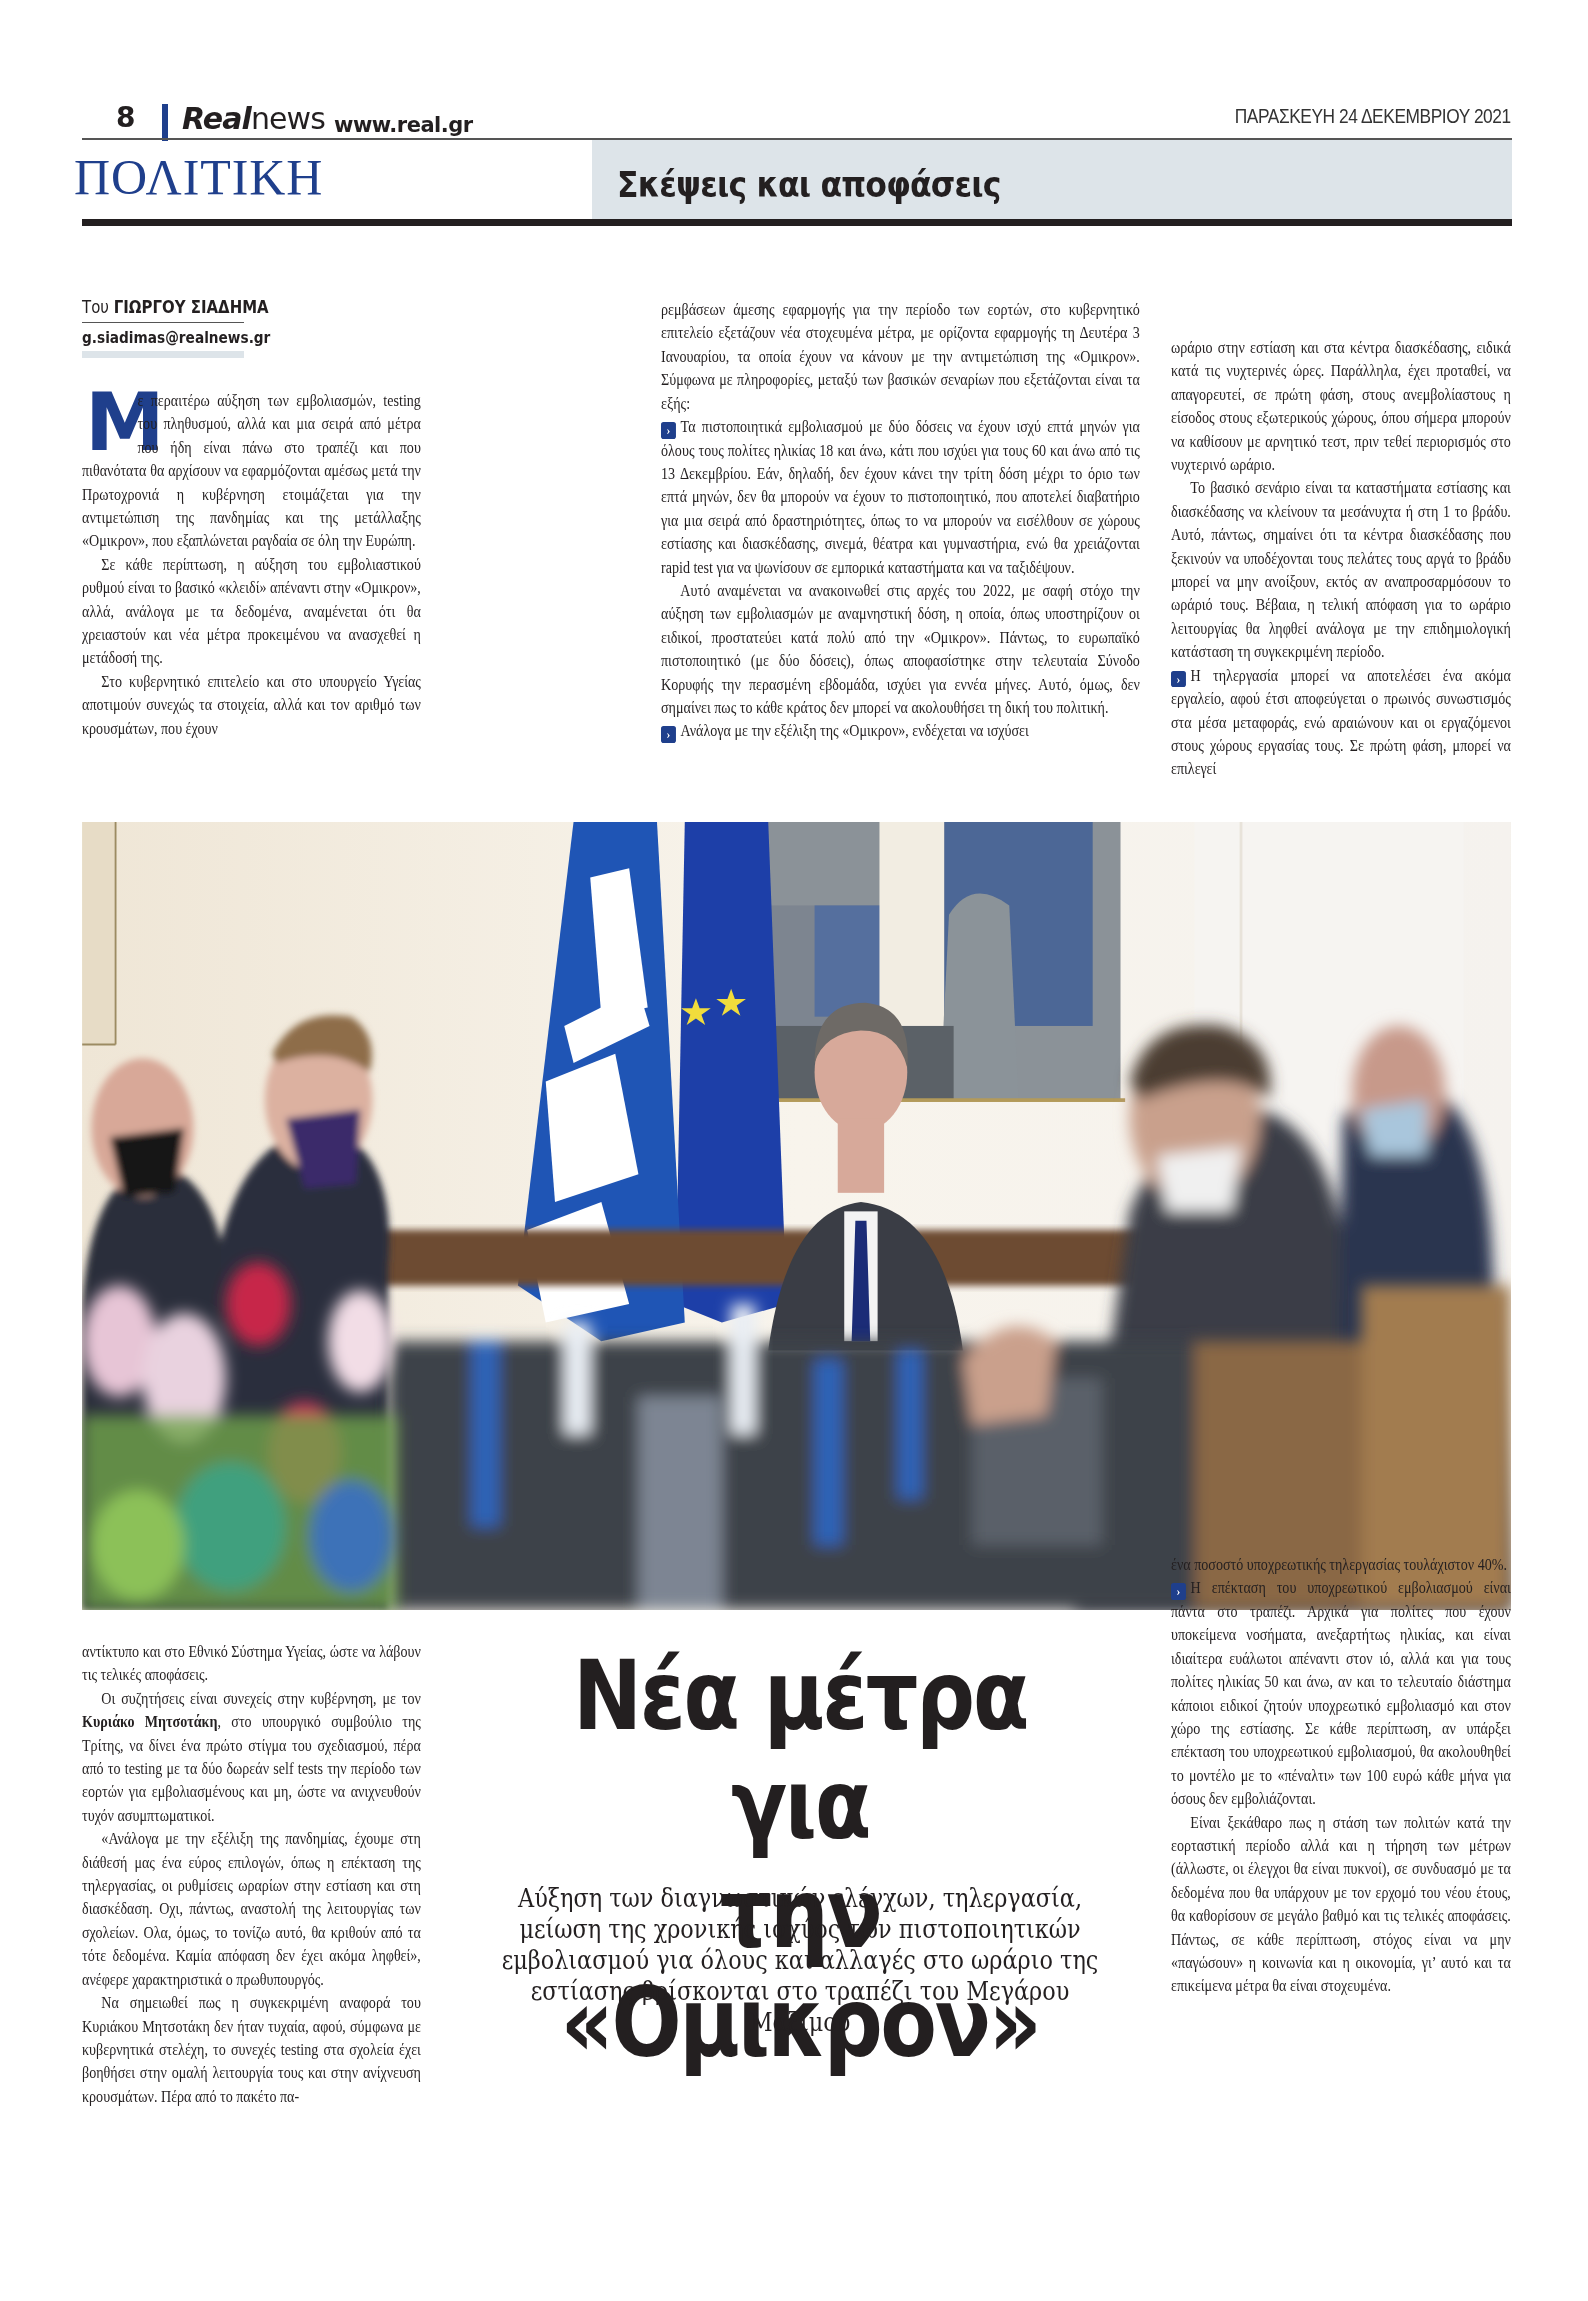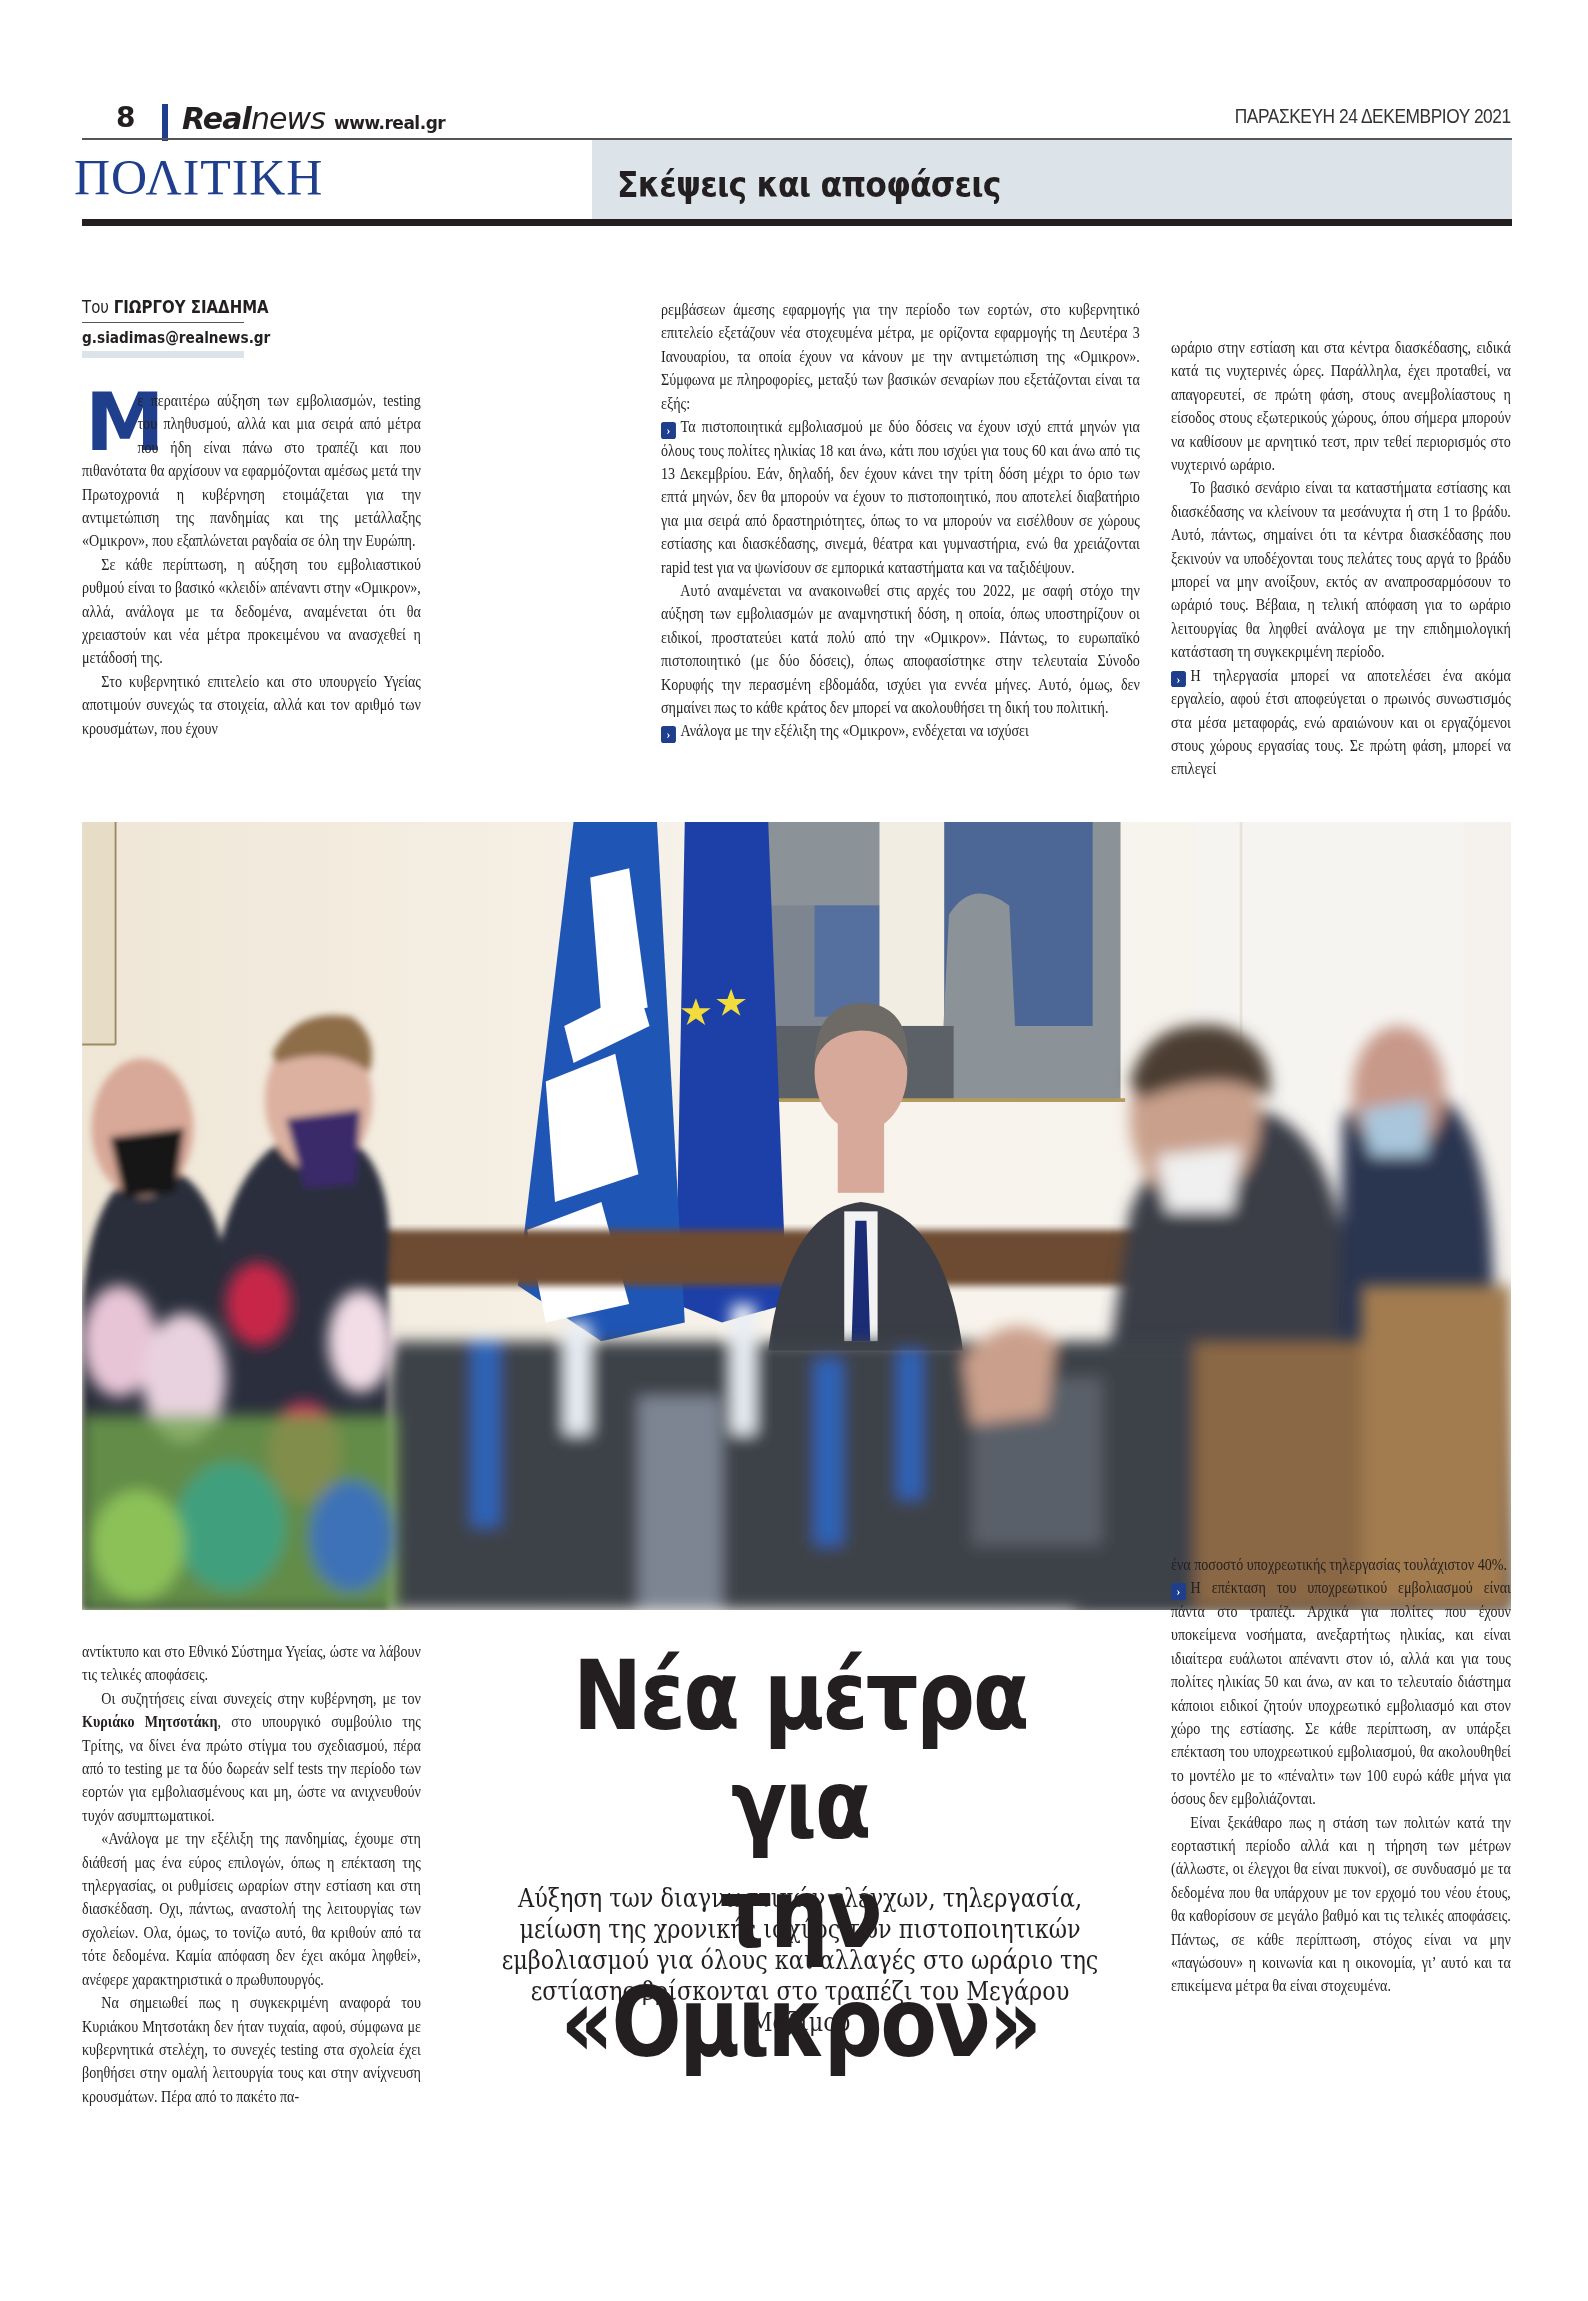--- a/index.html
+++ b/index.html
@@ -4,22 +4,22 @@
 <style>
   html, body { margin:0; padding:0; background:#ffffff; }
   body { width:1589px; height:2301px; position:relative; overflow:hidden; font-family:"Liberation Sans", sans-serif; color:#231f20; }
   .abs { position:absolute; }
 
   
   #page-num { left:116px; top:102px; font-size:28px; font-weight:bold; font-family:"DejaVu Sans", sans-serif; line-height:32px; }
   #page-bar { left:162px; top:104px; width:5.6px; height:37px; background:#1f3f8c; }
   #brand { left:182px; top:102px; font-size:30px; line-height:33px; font-family:"DejaVu Sans", sans-serif; letter-spacing:-0.9px; }
   #brand b { font-weight:bold;font-style:italic; }
-  #brand span.n { font-weight:normal;font-style:italic; }
-  #brand-url { left:334px; top:113px; font-size:17px; font-weight:bold; font-family:"DejaVu Sans", sans-serif; letter-spacing:-0.5px; }
+  #brand span.n { font-weight:normal; }
+  #brand-url { left:334px; top:113px; font-size:21px; font-weight:bold; font-family:"DejaVu Sans", sans-serif; letter-spacing:-0.5px; }
   #issue-date { right:78px; top:105px; font-size:20.4px; font-family:"Liberation Sans", sans-serif; letter-spacing:-0.5px; color:#333; transform:scaleX(0.85); transform-origin:right top; }
   #rule-top { left:82px; top:138px; width:1430px; height:1.9px; background:#555; }
   #section { left:74px; top:148px; font-family:"Liberation Serif", serif; font-size:50px; line-height:58px; color:#1f3f8c; letter-spacing:0.9px; }
   #kicker-box { left:592px; top:140px; width:920px; height:79px; background:#dde4e9; }
   #kicker { left:617px; top:165px; font-size:35px; font-weight:bold; font-family:"DejaVu Sans", sans-serif; letter-spacing:-0.9px; transform:scaleX(0.9); transform-origin:left top; }
   #rule-thick { left:82px; top:219px; width:1430px; height:6.5px; background:#231f20; }
 
   
   .col { position:absolute; font-family:Liberation Serif, serif; font-size:16px; line-height:23.4px; text-align:justify; color:#231f20; }
   .col p { margin:0; text-indent:22px; transform-origin:left top; }

